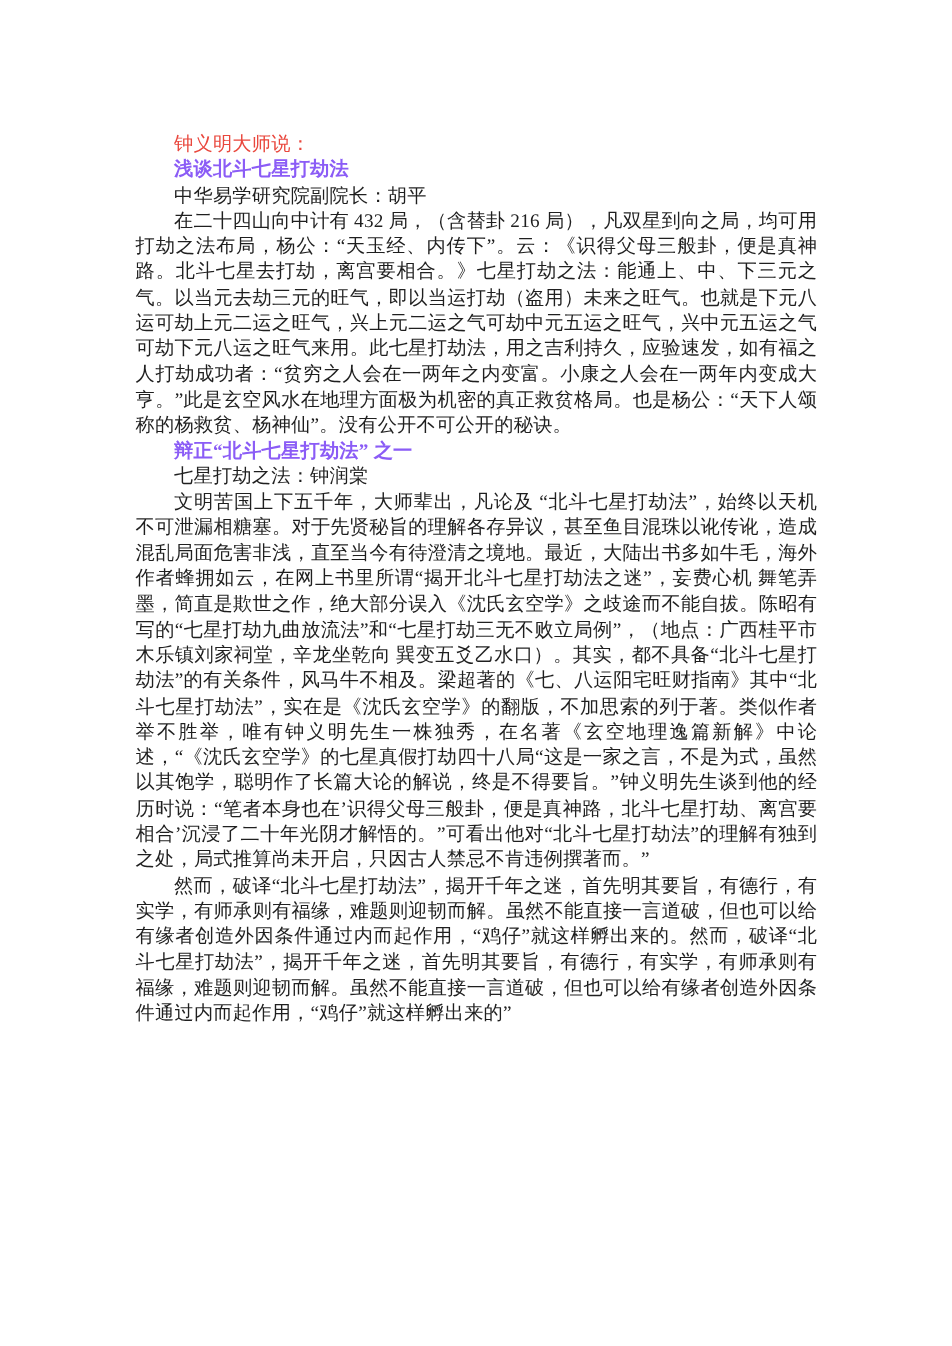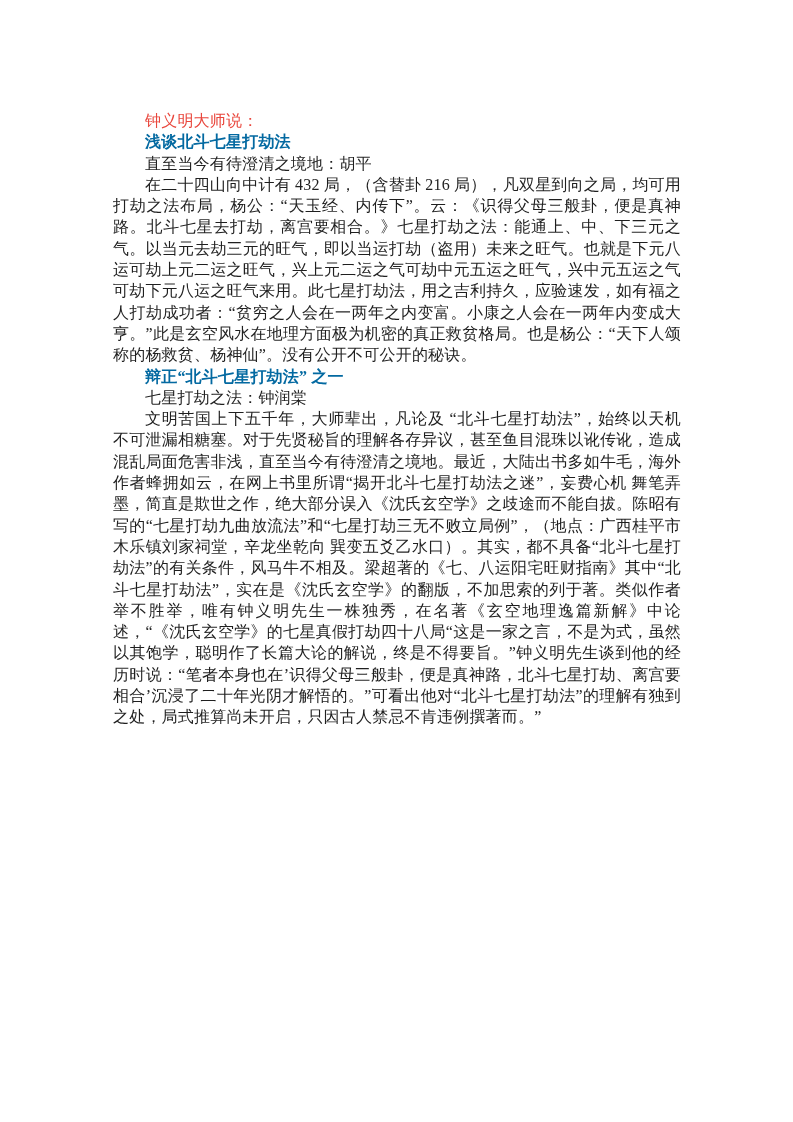--- a/index.html
+++ b/index.html
@@ -28,41 +28,42 @@
   }
   .content p {
     margin: 0;
     padding: 0;
     text-indent: 2em;
   }
   .red-intro {
     color: #e9473d;
   }
   .red-title {
-    color: #0369a1;
+    color: #8b5cf6;
     font-weight: bold;
   }
   .footer {
     position: absolute;
     left: 0;
     top: 1039px;
     width: 793px;
     text-align: center;
     font-size: 15px;
     color: #1f1f1f;
     font-family: "Liberation Serif", serif;
   }
 </style>
 </head>
 <body>
 
 <div class="doc-page">
   <div class="content">
     <p class="red-intro">钟义明大师说：</p>
     <p class="red-title">浅谈北斗七星打劫法</p>
-    <p>直至当今有待澄清之境地：胡平</p>
+    <p>中华易学研究院副院长：胡平</p>
     <p>在二十四山向中计有 432 局，（含替卦 216 局），凡双星到向之局，均可用打劫之法布局，杨公：“天玉经、内传下”。云：《识得父母三般卦，便是真神路。北斗七星去打劫，离宫要相合。》七星打劫之法：能通上、中、下三元之气。以当元去劫三元的旺气，即以当运打劫（盗用）未来之旺气。也就是下元八运可劫上元二运之旺气，兴上元二运之气可劫中元五运之旺气，兴中元五运之气可劫下元八运之旺气来用。此七星打劫法，用之吉利持久，应验速发，如有福之人打劫成功者：“贫穷之人会在一两年之内变富。小康之人会在一两年内变成大亨。”此是玄空风水在地理方面极为机密的真正救贫格局。也是杨公：“天下人颂称的杨救贫、杨神仙”。没有公开不可公开的秘诀。</p>
     <p class="red-title">辩正“北斗七星打劫法” 之一</p>
     <p>七星打劫之法：钟润棠</p>
     <p>文明苦国上下五千年，大师辈出，凡论及 “北斗七星打劫法”，始终以天机不可泄漏相糖塞。对于先贤秘旨的理解各存异议，甚至鱼目混珠以讹传讹，造成混乱局面危害非浅，直至当今有待澄清之境地。最近，大陆出书多如牛毛，海外作者蜂拥如云，在网上书里所谓“揭开北斗七星打劫法之迷”，妄费心机 舞笔弄墨，简直是欺世之作，绝大部分误入《沈氏玄空学》之歧途而不能自拔。陈昭有写的“七星打劫九曲放流法”和“七星打劫三无不败立局例”，（地点：广西桂平市木乐镇刘家祠堂，辛龙坐乾向 巽变五爻乙水口）。其实，都不具备“北斗七星打劫法”的有关条件，风马牛不相及。梁超著的《七、八运阳宅旺财指南》其中“北斗七星打劫法”，实在是《沈氏玄空学》的翻版，不加思索的列于著。类似作者举不胜举，唯有钟义明先生一株独秀，在名著《玄空地理逸篇新解》中论述，“《沈氏玄空学》的七星真假打劫四十八局“这是一家之言，不是为式，虽然以其饱学，聪明作了长篇大论的解说，终是不得要旨。”钟义明先生谈到他的经历时说：“笔者本身也在’识得父母三般卦，便是真神路，北斗七星打劫、离宫要相合’沉浸了二十年光阴才解悟的。”可看出他对“北斗七星打劫法”的理解有独到之处，局式推算尚未开启，只因古人禁忌不肯违例撰著而。”</p>
+    <p>然而，破译“北斗七星打劫法”，揭开千年之迷，首先明其要旨，有德行，有实学，有师承则有福缘，难题则迎韧而解。虽然不能直接一言道破，但也可以给有缘者创造外因条件通过内而起作用，“鸡仔”就这样孵出来的。然而，破译“北斗七星打劫法”，揭开千年之迷，首先明其要旨，有德行，有实学，有师承则有福缘，难题则迎韧而解。虽然不能直接一言道破，但也可以给有缘者创造外因条件通过内而起作用，“鸡仔”就这样孵出来的”</p>
   </div>
   <div class="footer">4</div>
 </div>
 
 </body></html>

